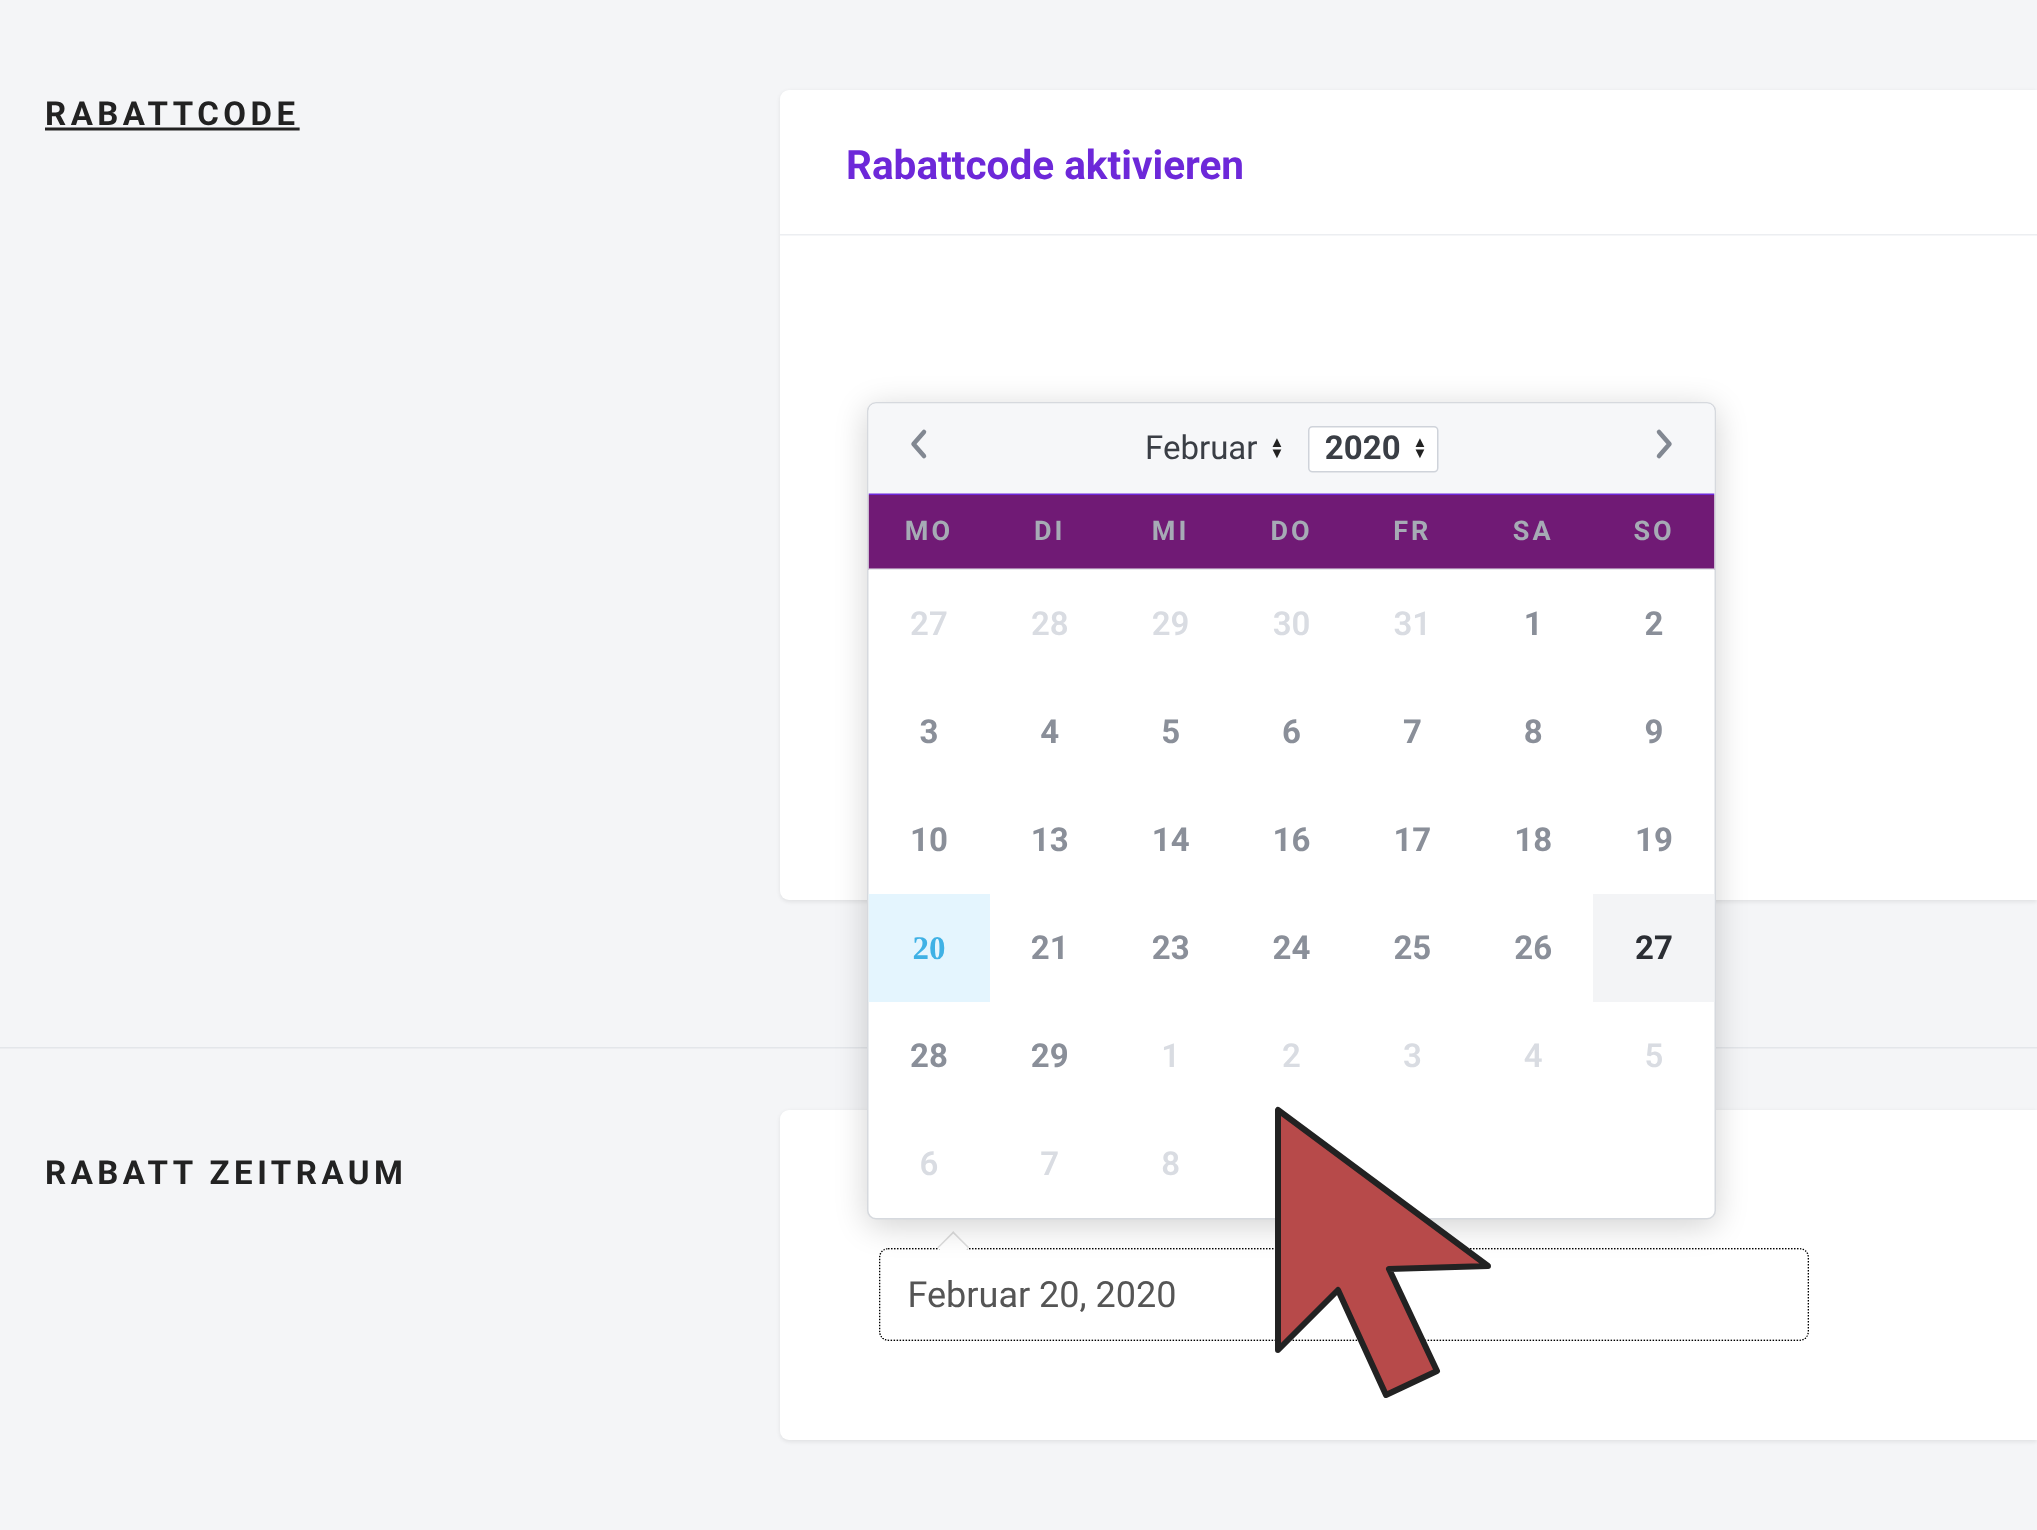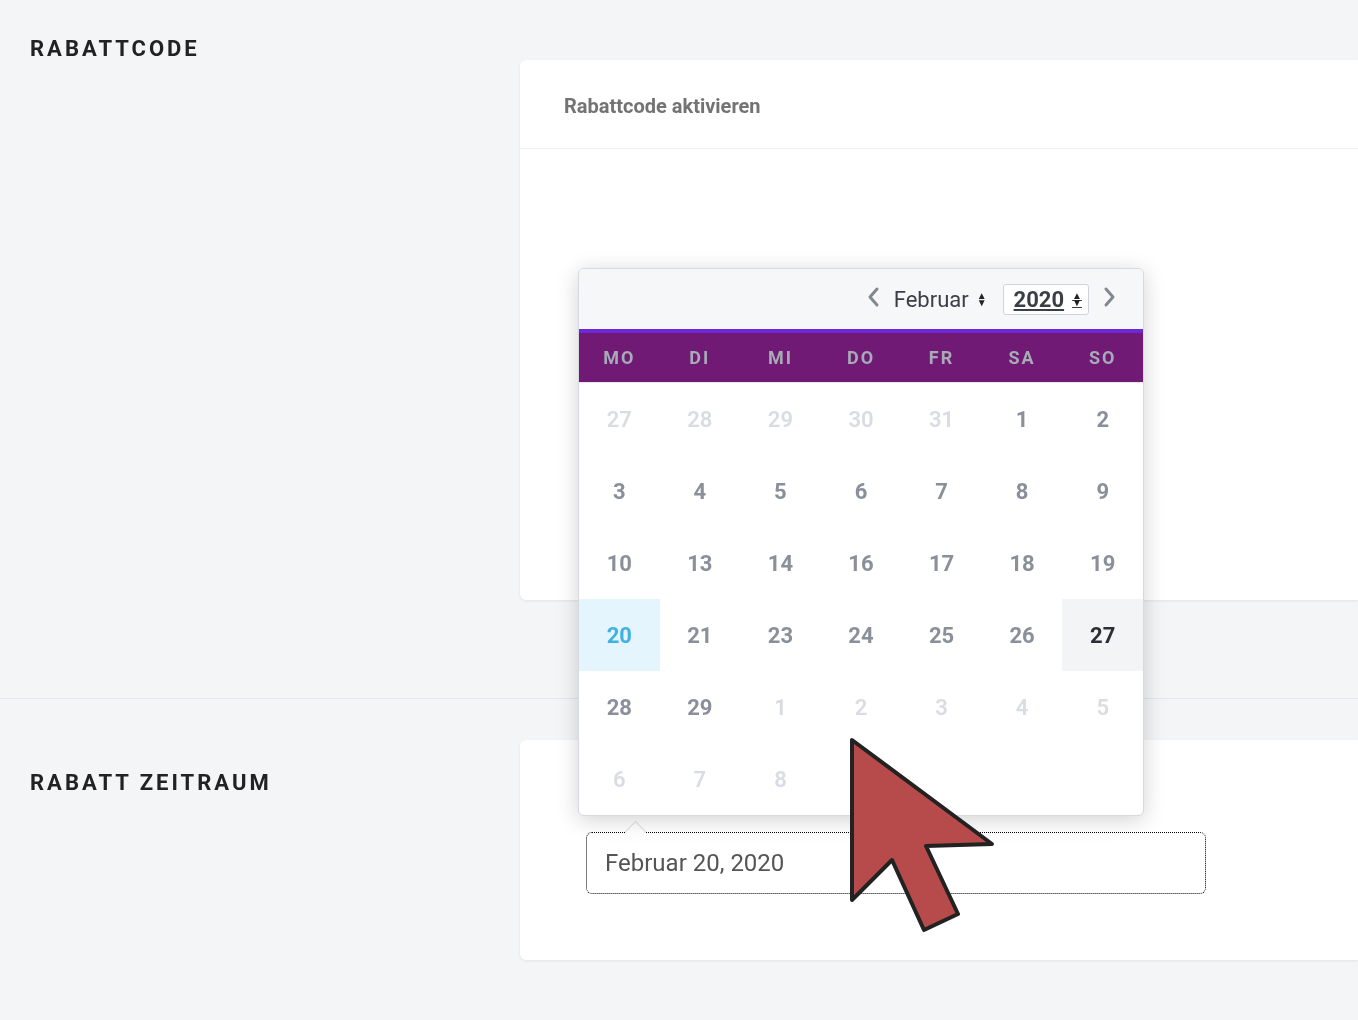--- a/index.html
+++ b/index.html
@@ -12,42 +12,42 @@
     overflow: hidden;
   }
 
   .section-label {
     position: absolute;
     font-weight: 700;
     font-size: 22px;
     letter-spacing: 3px;
     color: #222;
   }
-  .label-rabattcode { top: 36px; left: 30px; }
+  .label-rabattcode { top: 64px; left: 30px; text-decoration: underline; }
   .label-zeitraum   { top: 770px; left: 30px; }
 
   .card {
     position: absolute;
     left: 520px;
     right: 0;
     background: #fff;
     border-radius: 6px 0 0 6px;
     box-shadow: 0 1px 3px rgba(0,0,0,0.08);
   }
   .card-discount { top: 60px; height: 540px; }
   .card-timerange { top: 740px; height: 220px; }
 
   .card-header {
     padding: 34px 44px 30px 44px;
     border-bottom: 1px solid #eceef1;
   }
   .card-title {
-    font-size: 20px;
-    font-weight: 700;
-    color: #737373;
+    font-size: 27px;
+    font-weight: 700;
+    color: #6d28d9;
   }
 
   .divider-line {
     position: absolute;
     left: 0; right: 0;
     top: 698px;
     height: 1px;
     background: #e3e6ea;
   }
 
@@ -90,23 +90,23 @@
     width: 566px;
     background: #fff;
     border: 1px solid #d6d9de;
     border-radius: 6px;
     box-shadow: 0 4px 22px rgba(0,0,0,0.18);
     overflow: hidden;
   }
   .cal-header {
     display: flex;
     align-items: center;
-    justify-content: flex-end;
+    justify-content: space-between;
     background: #f6f7f9;
-    border-bottom: 4px solid #6d28d9;
+    border-bottom: 1px solid #6d28d9;
     padding: 10px 14px;
   }
   .cal-nav {
     width: 40px; height: 40px;
     display: flex; align-items: center; justify-content: center;
     color: #828892;
     cursor: pointer;
     font-size: 22px;
   }
   .cal-center {
@@ -115,21 +115,21 @@
     gap: 16px;
   }
   .month-select, .year-select {
     display: flex;
     align-items: center;
     gap: 8px;
     font-size: 22px;
     color: #3a3e45;
     cursor: pointer;
   }
-  .year-select { font-weight: 700; text-decoration: underline; }
+  .year-select { font-weight: 700; }
   .spinner {
     display: flex;
     flex-direction: column;
     gap: 0px;
     line-height: 7px;
     font-size: 10px;
     color: #222;
   }
   .year-select {
     border: 1px solid #cfd3da;
@@ -164,20 +164,21 @@
     justify-content: center;
     font-size: 22px;
     font-weight: 700;
     color: #8a8f99;
     cursor: pointer;
   }
   .cal-day.other-month { color: #d9dce2; font-weight: 600; }
   .cal-day.today {
     background: #e4f5fe;
     color: #3fb1e5;
+    font-family: Liberation Serif, serif;
   }
   .cal-day.hover {
     background: #f3f4f6;
     color: #2b2e34;
   }
 
   
   .cursor {
     position: absolute;
     left: 842px;

